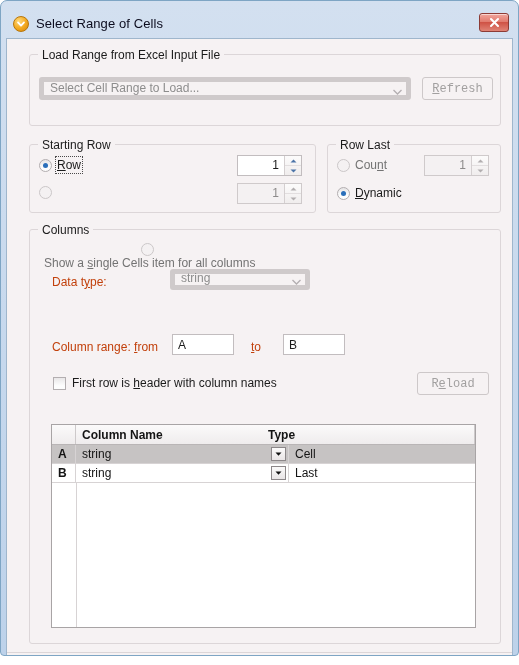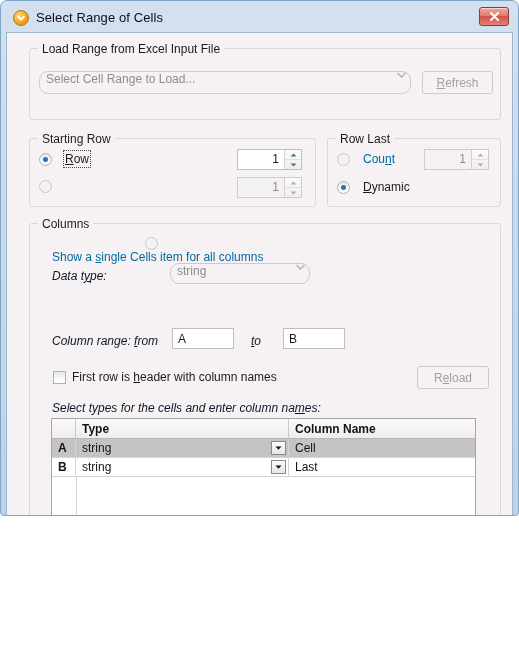--- a/index.html
+++ b/index.html
@@ -11,26 +11,26 @@
     font-family: "Liberation Sans", sans-serif;
     font-size: 12px;
     color: #000000;
     -webkit-font-smoothing: none;
   }
 
   
   .window {
     position: relative;
     width: 519px;
-    height: 516px;
+    height: 656px;
     box-sizing: border-box;
     background: linear-gradient(180deg, #d3e0f0 0%, #c6d8ed 55%, #bdd2ea 100%);
     border: 1px solid #7ea5c4;
     border-radius: 7px 7px 4px 4px;
-    padding: 2px 5px 5px 5px;
+    padding: 8px 5px 5px 5px;
     overflow: hidden;
   }
 
   
   .titlebar {
     position: relative;
     height: 29px;
     display: flex;
     align-items: center;
     padding-left: 7px;
@@ -98,25 +98,25 @@
     padding: 0 4px;
     font-size: 12px;
     color: #1b1b1b;
     white-space: nowrap;
   }
 
   
   .combo {
     position: absolute;
     box-sizing: border-box;
-    border: 1px solid #be185d;
-    border-radius: 9px;
+    border: 5px solid #be185d;
+    border-radius: 3px;
     background: #ffffff;
     display: flex;
-    align-items: flex-start;
+    align-items: flex-end;
     cursor: default;
   }
   .combo.disabled { background: #f6f2f3; border-color: #cfcacb; }
   .combo .combo-text {
     flex: 1;
     padding-left: 6px;
     font-size: 12px;
     color: #8d8d8d;
     white-space: nowrap;
     overflow: hidden;
@@ -135,21 +135,21 @@
     border-radius: 3px;
     background: linear-gradient(180deg, #fbfafa 0%, #f2efef 48%, #eae6e7 52%, #f1eeee 100%);
     display: flex;
     align-items: center;
     justify-content: center;
     font-size: 12px;
     color: #1b1b1b;
     cursor: pointer;
     white-space: nowrap;
   }
-  .btn.disabled { color: #a2a0a0; border-color: #cdc8c9; background: #f6f2f3; }
+  .btn.disabled { color: #a2a0a0; border-color: #cdc8c9; background: #f6f2f3; font-family: Liberation Mono, monospace; }
   .btn.default {
     border: 1px solid #2c9bd6;
     box-shadow: 0 0 0 1px #9fd6f1 inset;
     background: linear-gradient(180deg, #fcfcfc 0%, #f1efef 48%, #e6e3e3 52%, #eeecec 100%);
   }
 
   .radio-row {
     position: absolute;
     display: flex;
     align-items: center;
@@ -169,25 +169,25 @@
   .radio.on::after {
     content: "";
     position: absolute;
     left: 3px; top: 3px;
     width: 5px; height: 5px;
     border-radius: 50%;
     background: #2a6fba;
   }
   .radio.dim { border-color: #cbc7c8; background: #f4f1f2; }
   .radio-label {
-    margin-left: 13px;
+    margin-left: 5px;
     font-size: 12px;
     color: #1b1b1b;
   }
-  .radio-label.dim { color: #0369a1; }
+  .radio-label.dim { color: #737373; }
   .radio-label u { text-decoration: underline; }
   .focusbox {
     outline: 1px dotted #4a4a4a;
     outline-offset: 1px;
   }
 
   .check-row {
     position: absolute;
     display: flex;
     align-items: center;
@@ -246,23 +246,22 @@
     color: #1b1b1b;
     display: flex;
     align-items: center;
     padding-left: 5px;
     font-family: "Liberation Sans", sans-serif;
   }
 
   .lbl {
     position: absolute;
     font-size: 12px;
-    color: #0f172a;
-    white-space: nowrap;
-    font-style: italic;
+    color: #c2410c;
+    white-space: nowrap;
   }
   .lbl u { text-decoration: underline; }
 
   
   .grid {
     position: absolute;
     box-sizing: border-box;
     border: 1px solid #a8a4a5;
     background: #ffffff;
     overflow: hidden;
@@ -482,27 +481,26 @@
 
       <div class="check-row" style="left:23px; top:146px;">
         <span class="check"></span>
         <span class="check-label">First row is <u>h</u>eader with column names</span>
       </div>
 
       <div class="btn disabled" style="left:387px; top:142px; width:72px; height:23px;">
         <span>R<u>e</u>load</span>
       </div>
 
-      <span class="lbl" style="left:22px; top:177px;">Select types for the cells and enter column na<u>m</u>es:</span>
 
       <div class="grid" style="left:21px; top:194px; width:425px; height:204px;">
         <div class="grid-head">
           <span class="hcell" style="width:24px; padding-left:0;"></span>
+          <span class="hcell" style="flex:1; border-right:none;">Column Name</span>
           <span class="hcell" style="width:213px;">Type</span>
-          <span class="hcell" style="flex:1; border-right:none;">Column Name</span>
         </div>
 
         <div class="grid-row selected">
           <span class="rcell rowhdr" style="width:24px; padding-left:6px;">A</span>
           <span class="rcell" style="width:213px;">string
             <span class="cell-arrow">
               <svg width="7" height="4" viewBox="0 0 7 4">
                   <path d="M0.5 0.5 L6.5 0.5 L3.5 3.8 Z" fill="#111111"></path>
                 </svg>
             </span>

